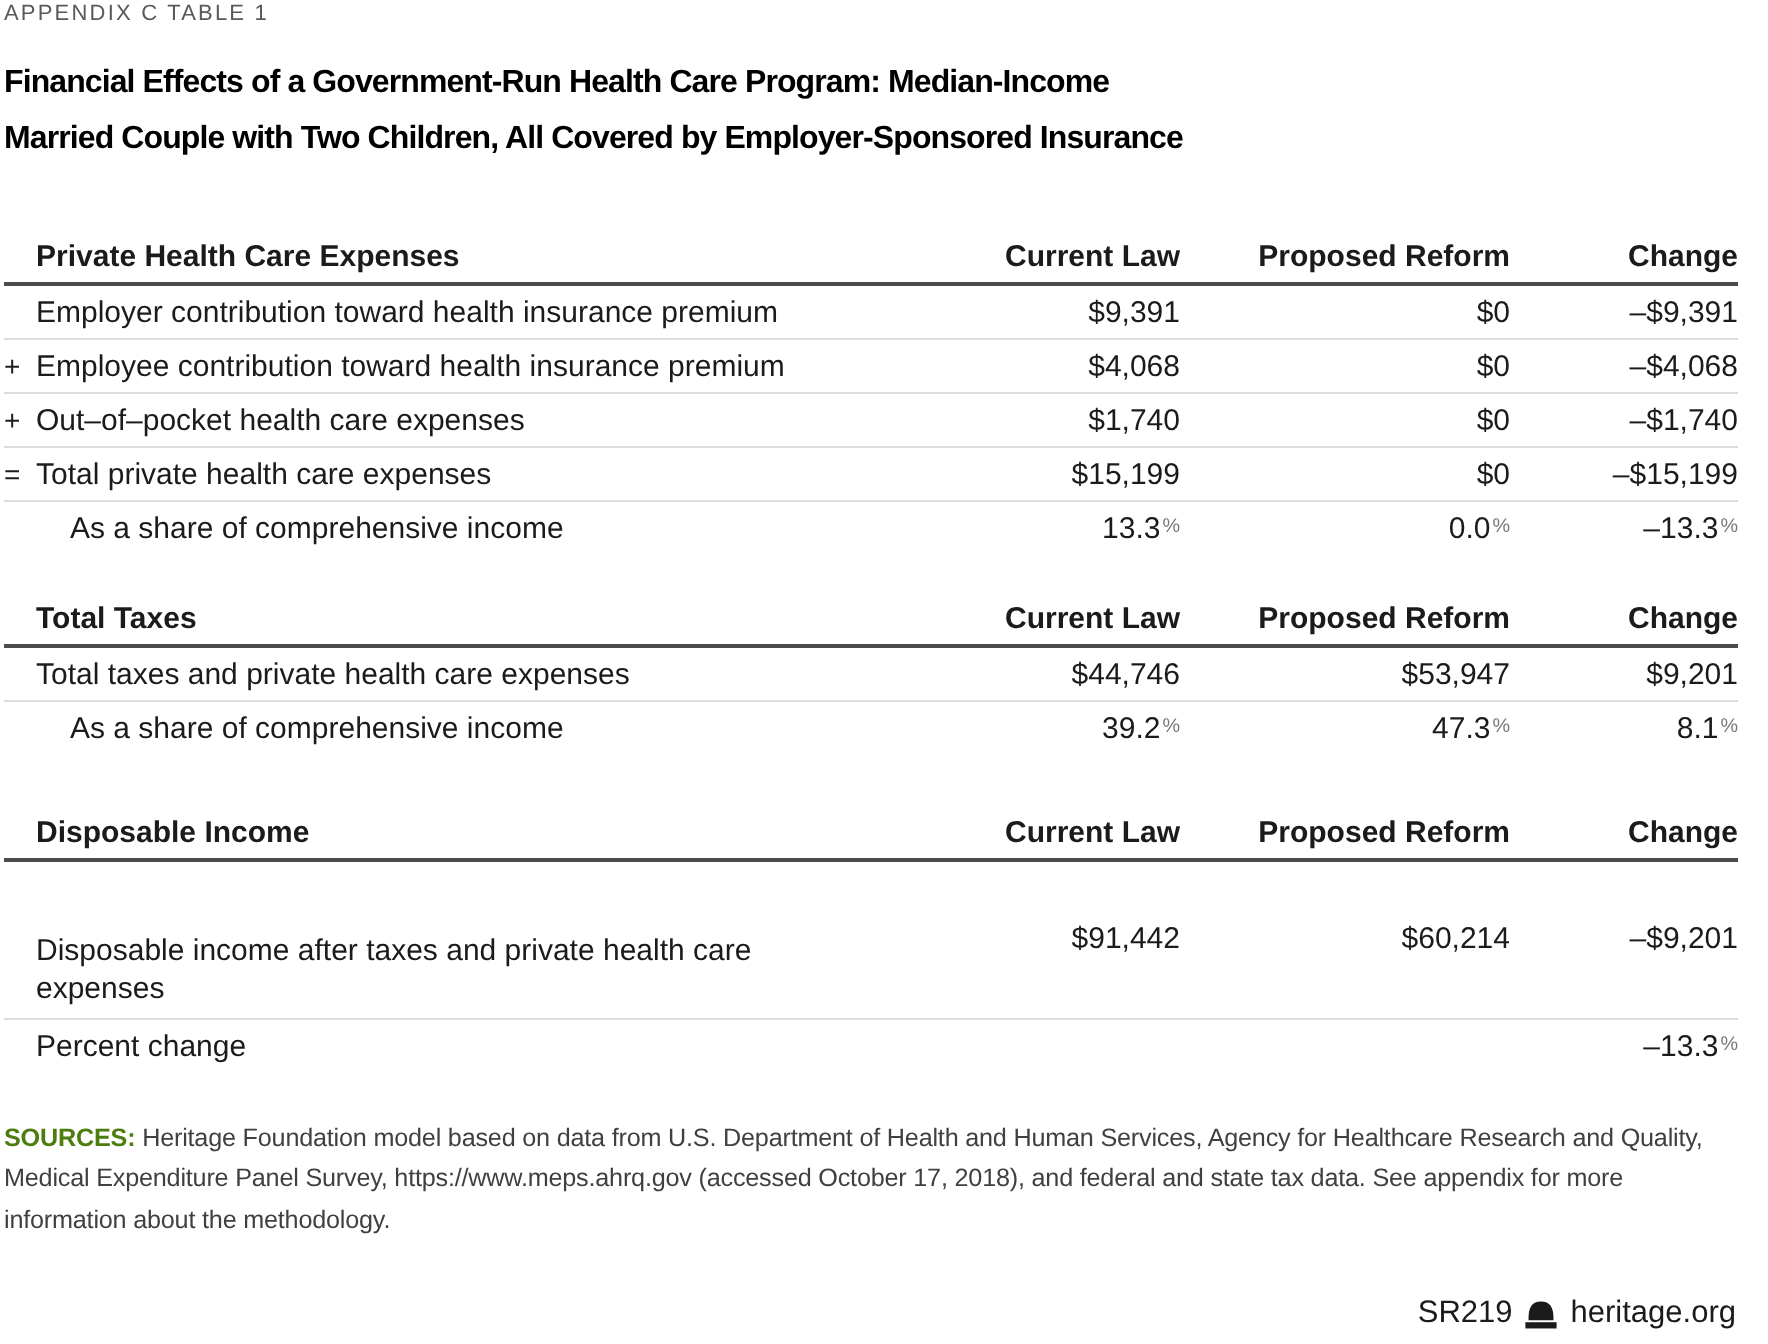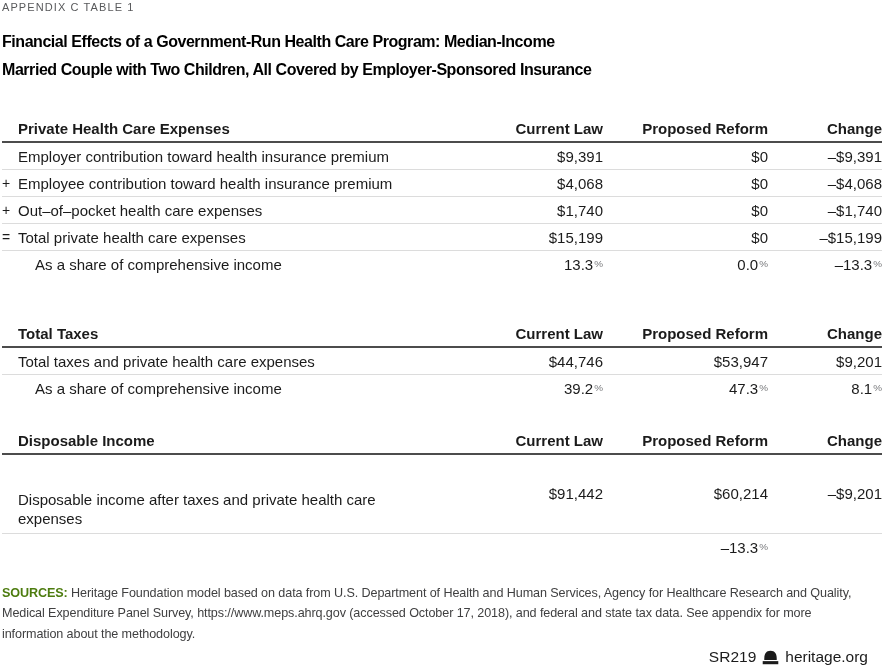--- a/index.html
+++ b/index.html
@@ -2,21 +2,21 @@
 <html><head>
 <meta charset="utf-8">
 <style>
   * { margin: 0; padding: 0; box-sizing: border-box; }
   html, body { width: 884px; height: 672px; overflow: hidden; background: #ffffff; }
   body {
     font-family: "Liberation Sans", sans-serif;
     color: #1b1b1b;
     position: relative;
   }
-  .page { padding: 1px 2px 0 2px; width: 884px; height: 672px; position: relative; }
+  .page { padding: 1px 15px 0 2px; width: 884px; height: 672px; position: relative; }
 
   .eyebrow {
     font-size: 11px;
     letter-spacing: 1.1px;
     color: #58595b;
     line-height: 12px;
   }
 
   .title { margin-top: 15px; }
   .title .tline {
@@ -24,21 +24,21 @@
     white-space: nowrap;
     font-weight: 700;
     font-size: 16px;
     line-height: 28px;
     letter-spacing: -0.45px;
     color: #000000;
   }
 
   
   .tbl { margin-top: 33px; }
-  .tbl + .tbl { margin-top: 44px; }
+  .tbl + .tbl { margin-top: 20px; }
   #tbl-2 { margin-top: 27px; }
 
   .row {
     display: grid;
     grid-template-columns: 16px 1fr 121px 165px 114px;
     align-items: center;
     min-height: 27px;
     border-bottom: 1px solid #dcdcdc;
     font-size: 15px;
   }
@@ -174,20 +174,21 @@
       </div>
       <div class="row">
         <span class="cell mk"></span>
         <span class="cell lbl narrow">Disposable income after taxes and private health care expenses</span>
         <span class="cell val">$91,442</span>
         <span class="cell val">$60,214</span>
         <span class="cell val">–$9,201</span>
       </div>
       <div class="row last">
         <span class="cell mk"></span>
+        <span class="cell lbl">Percent change</span>
         <span class="cell val"></span>
         <span class="cell val"></span>
         <span class="cell val">–13.3<span class="pct">%</span></span>
       </div>
     </section>
 
   <p class="sources"><b>SOURCES:</b> <span>Heritage Foundation model based on data from U.S. Department of Health and Human Services, Agency for Healthcare Research and Quality, Medical Expenditure Panel Survey, https://www.meps.ahrq.gov (accessed October 17, 2018), and federal and state tax data. See appendix for more information about the methodology.</span></p>
 
   <div class="footer">
     <span>SR219</span>

